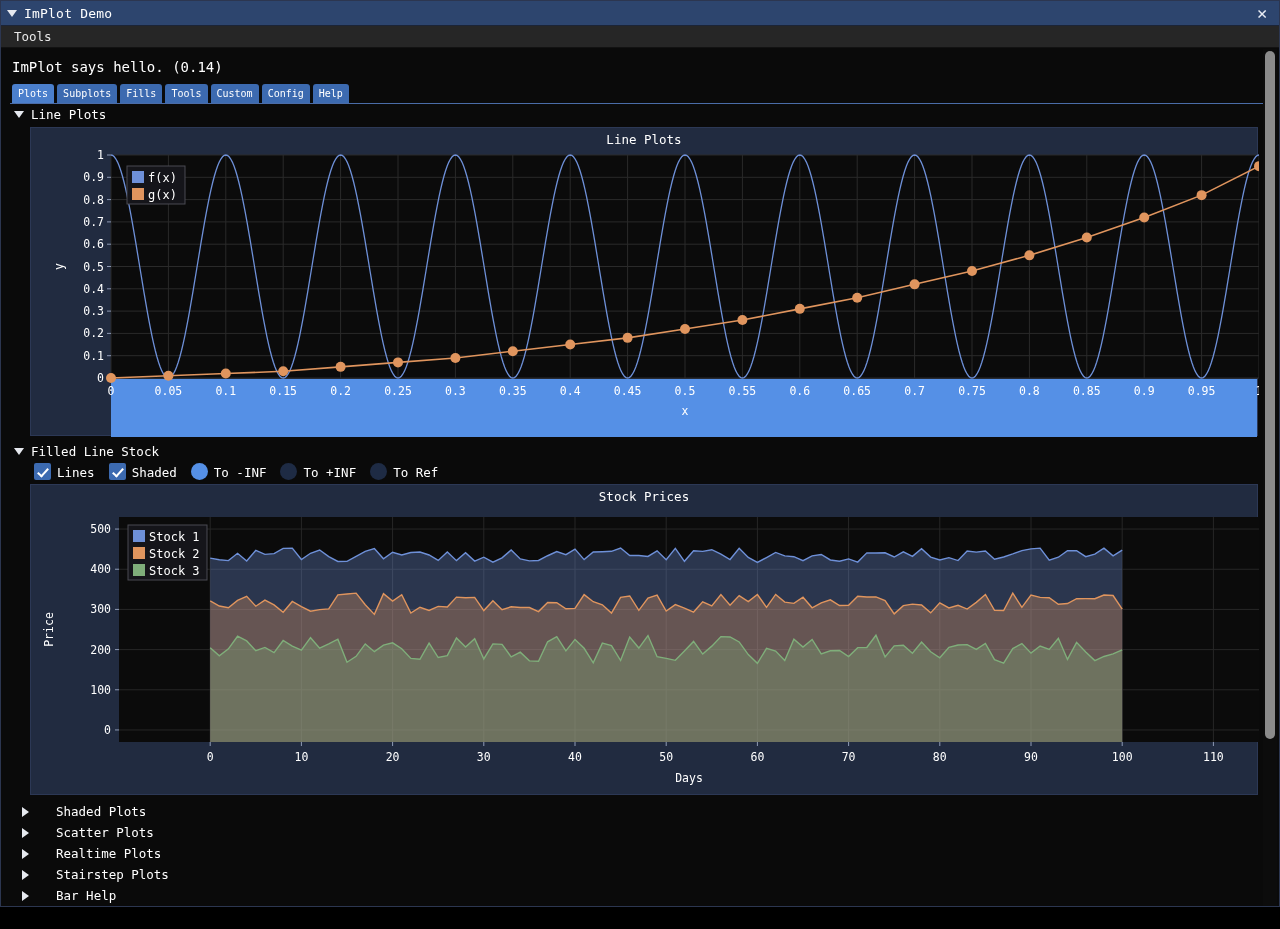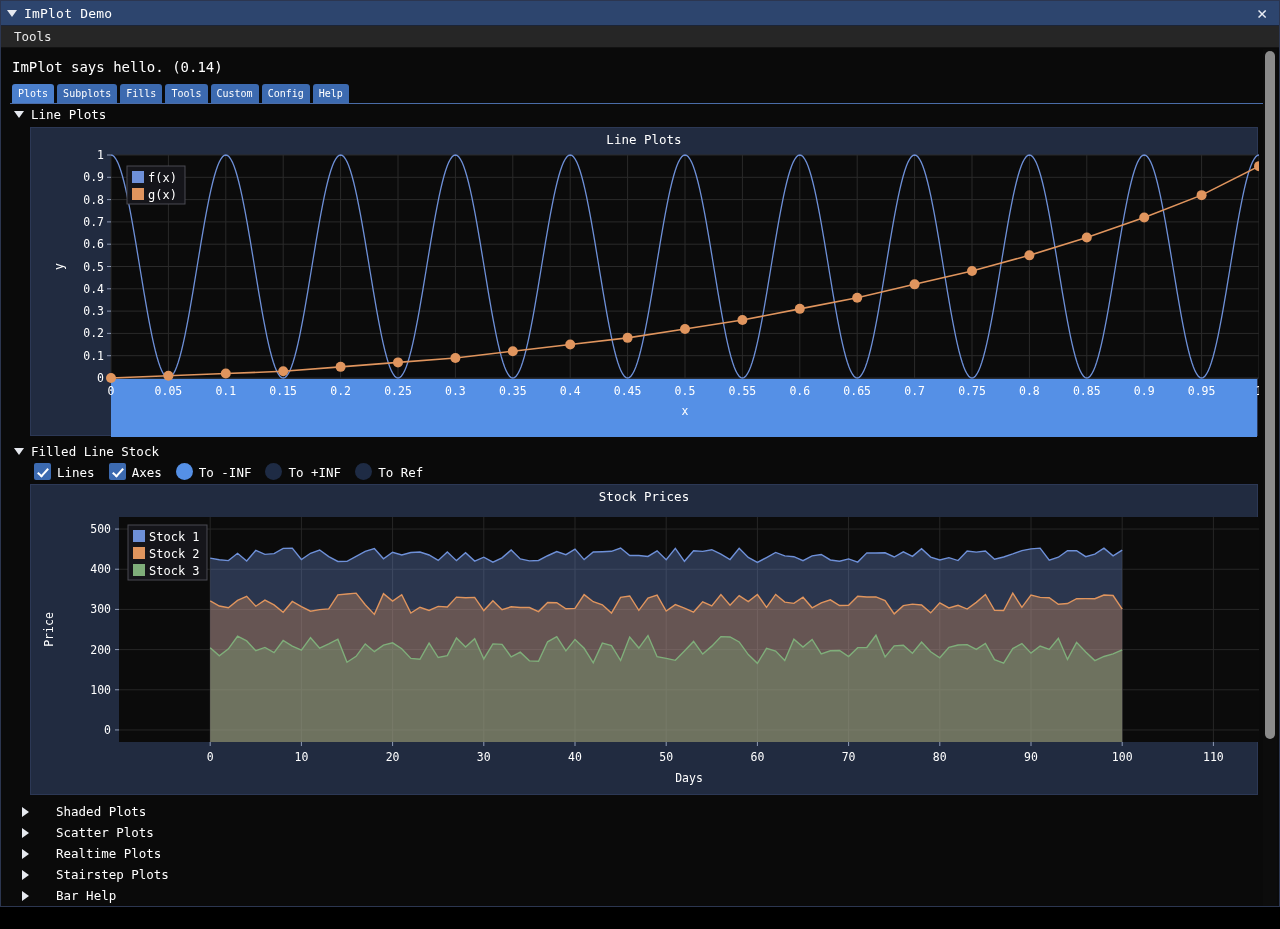--- a/index.html
+++ b/index.html
@@ -315,21 +315,21 @@
       <div class="opt">
         <span class="cb">
             <span class="tick"></span>
           </span>
         <span class="opt-label">Lines</span>
       </div>
       <div class="opt">
         <span class="cb">
             <span class="tick"></span>
           </span>
-        <span class="opt-label">Axes</span>
+        <span class="opt-label">Shaded</span>
       </div>
       <div class="opt">
         <span class="radio on"></span>
         <span class="opt-label">To -INF</span>
       </div>
       <div class="opt">
         <span class="radio"></span>
         <span class="opt-label">To +INF</span>
       </div>
       <div class="opt">

